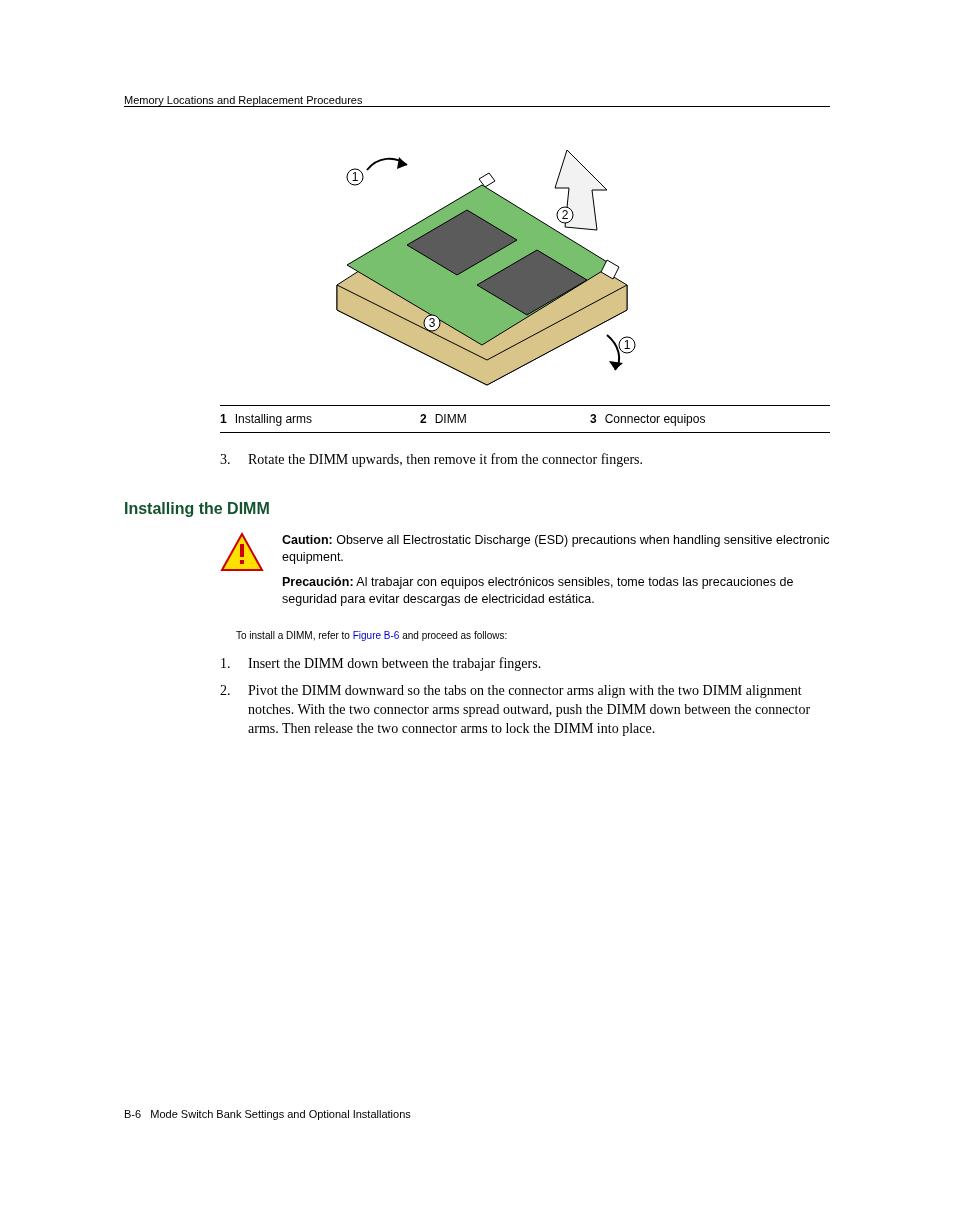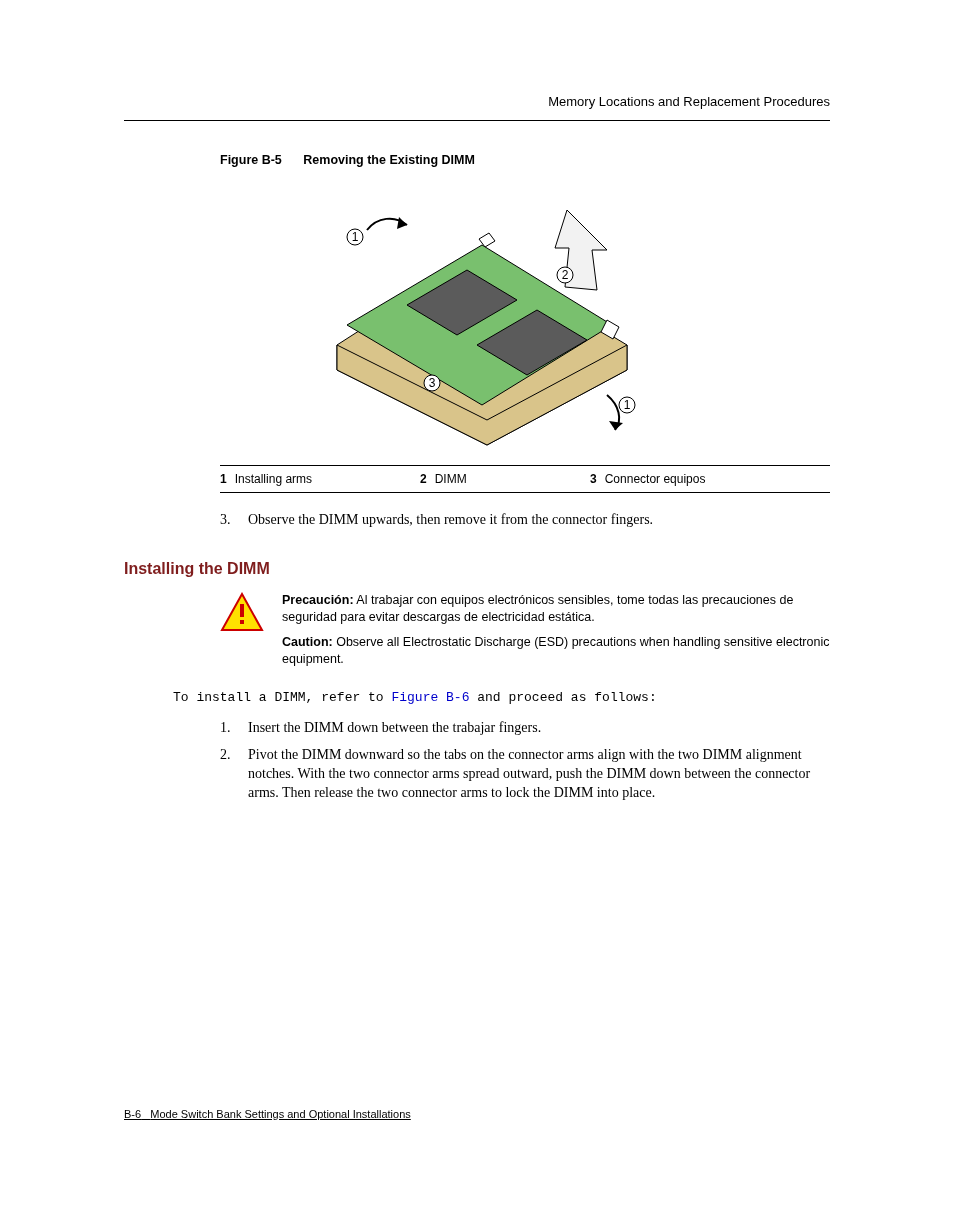--- a/index.html
+++ b/index.html
@@ -13,25 +13,24 @@
     position: relative;
   }
   .page {
     width: 954px;
     height: 1206px;
     position: relative;
     box-sizing: border-box;
     padding: 94px 124px 0 124px;
   }
   .running-header {
-    font-size: 13px;
+    font-size: 11px;
     color: #000;
-    padding-bottom: 11px;
+    padding-bottom: 0;
     border-bottom: 1px solid #000;
-    text-align: right;
   }
   .figure-caption {
     margin-top: 32px;
     margin-left: 96px;
     font-size: 12.5px;
   }
   .figure-caption .label { font-weight: bold; margin-right: 18px; }
   .figure-caption .title { font-weight: bold; }
   .figure-image {
     display: block;
@@ -59,64 +58,59 @@
     font-family: "Palatino Linotype", Palatino, "Book Antiqua", "Times New Roman", serif;
     font-size: 14px;
     line-height: 1.35;
   }
   .step .step-num { width: 28px; flex-shrink: 0; }
   .step .step-body { flex: 1; }
   .section-heading {
     margin-top: 30px;
     font-size: 16px;
     font-weight: bold;
-    color: #7f1d1d;
+    color: #14532d;
     font-family: Arial, Helvetica, sans-serif;
   }
   .caution-block {
     margin-top: 14px;
     margin-left: 96px;
     display: flex;
     align-items: flex-start;
   }
   .caution-block .icon-wrap { width: 62px; flex-shrink: 0; }
   .caution-block .caution-text {
     font-family: Arial, Helvetica, sans-serif;
     font-size: 12.5px;
     line-height: 1.35;
   }
   .caution-block .caution-text p { margin: 0 0 8px 0; }
   .caution-block .caution-text b { font-weight: bold; }
   .intro-para {
     margin-top: 14px;
-    margin-left: 49px;
-    font-family: Liberation Mono, monospace;
-    font-size: 13px;
+    margin-left: 112px;
+    font-family: Liberation Sans, sans-serif;
+    font-size: 10px;
     line-height: 1.35;
   }
   .intro-para .xref { color: #0000cc; }
   .footer {
     position: absolute;
     left: 124px;
     bottom: 86px;
     font-size: 11px;
-    text-decoration: underline;
   }
 </style>
 </head>
 <body>
 
 <div class="page">
 
   <div class="running-header">Memory Locations and Replacement Procedures</div>
 
-  <div class="figure-caption">
-    <span class="label">Figure B-5</span>
-    <span class="title">Removing the Existing DIMM</span>
-  </div>
 
   <svg class="figure-image" width="340" height="260" viewBox="0 0 340 260">
 
     <g fill="#f2f2f2" stroke="#000" stroke-width="1">
       <path d="M260 15 L300 55 L285 55 L290 95 L258 92 L262 53 L248 53 Z"></path>
     </g>
 
     <g fill="#d9c48a" stroke="#000" stroke-width="1">
       <polygon points="30,150 170,60 320,150 320,175 180,250 30,175"></polygon>
       <polygon points="30,150 180,225 320,150 320,175 180,250 30,175"></polygon>
@@ -164,39 +158,39 @@
       <span>DIMM</span>
     </div>
     <div class="cell c3">
       <span class="num">3</span>
       <span>Connector equipos</span>
     </div>
   </div>
 
   <div class="step">
     <div class="step-num">3.</div>
-    <div class="step-body">Observe the DIMM upwards, then remove it from the connector fingers.</div>
+    <div class="step-body">Rotate the DIMM upwards, then remove it from the connector fingers.</div>
   </div>
 
   <div class="section-heading">Installing the DIMM</div>
 
   <div class="caution-block">
     <div class="icon-wrap">
       <svg width="44" height="40" viewBox="0 0 44 40">
         <polygon points="22,2 42,38 2,38" fill="#ffe100" stroke="#c00" stroke-width="2"></polygon>
         <rect x="20" y="12" width="4" height="13" fill="#c00"></rect>
         <rect x="20" y="28" width="4" height="4" fill="#c00"></rect>
       </svg>
     </div>
     <div class="caution-text">
       <p>
-        <b>Precaución:</b><span> Al trabajar con equipos electrónicos sensibles, tome todas las precauciones de seguridad para evitar descargas de electricidad estática.</span>
+        <b>Caution:</b><span> Observe all Electrostatic Discharge (ESD) precautions when handling sensitive electronic equipment.</span>
       </p>
       <p>
-        <b>Caution:</b><span> Observe all Electrostatic Discharge (ESD) precautions when handling sensitive electronic equipment.</span>
+        <b>Precaución:</b><span> Al trabajar con equipos electrónicos sensibles, tome todas las precauciones de seguridad para evitar descargas de electricidad estática.</span>
       </p>
     </div>
   </div>
 
   <div class="intro-para">
     <span>To install a DIMM, refer to </span><span class="xref">Figure B-6</span><span> and proceed as follows:</span>
   </div>
 
   <div class="step" style="margin-top:12px">
     <div class="step-num">1.</div>

